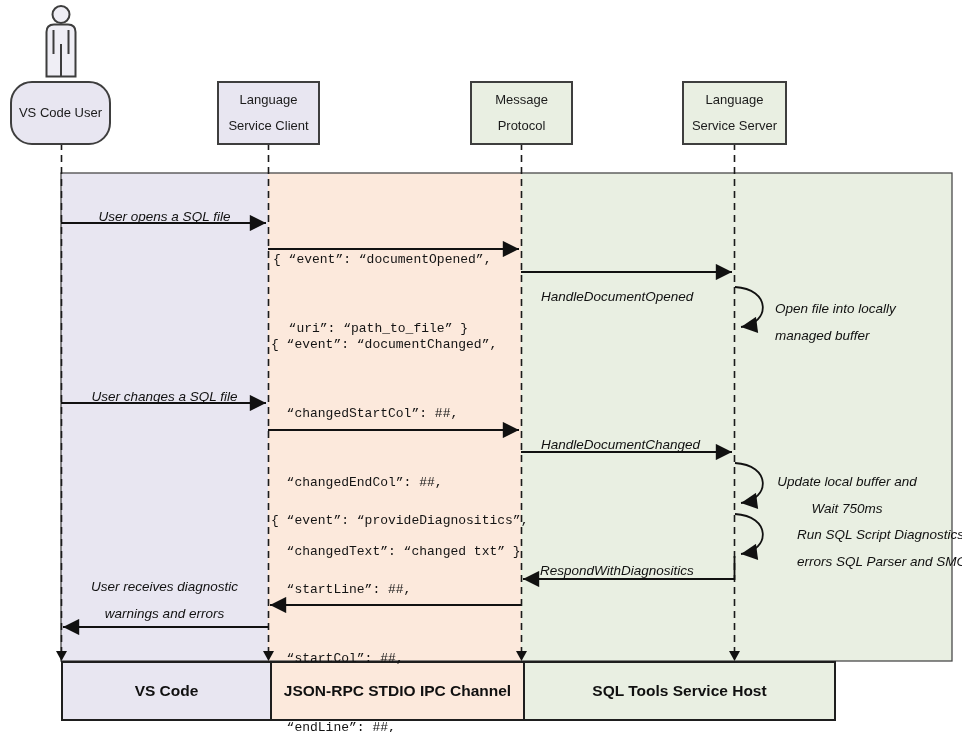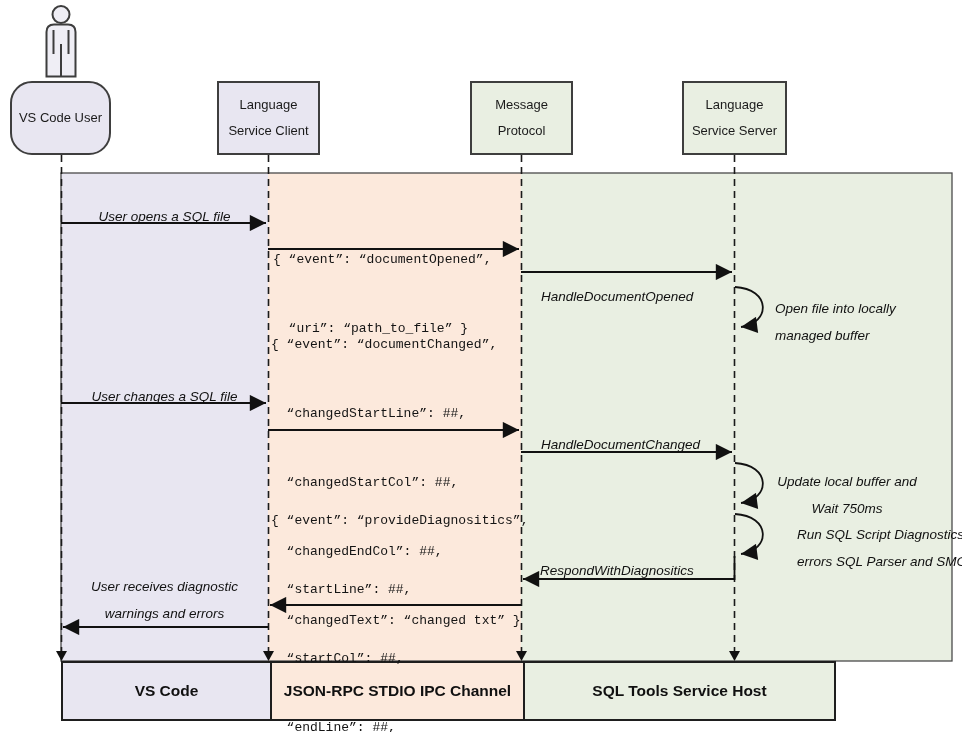--- a/index.html
+++ b/index.html
@@ -6,21 +6,21 @@
   html,body { background:#ffffff; }
   body { font-family:"Liberation Sans", sans-serif; }
   .stage { position:relative; width:962px; height:732px; background:#fff; overflow:hidden; }
 
   svg.layer { position:absolute; left:0; top:0; width:962px; height:732px; z-index:1; }
 
   .lane-vscode { fill:var(--lane-vscode,#e8e6f1); }
   .lane-ipc    { fill:var(--lane-ipc,#fce9dc); }
   .lane-host   { fill:var(--lane-host,#e9efe2); }
 
-  .actor-box { position:absolute; z-index:2; top:81px; height:74px;
+  .actor-box { position:absolute; z-index:2; top:81px; height:64px;
     border:2px solid #3e3e3e; display:flex; flex-direction:column;
     align-items:center; justify-content:center; text-align:center;
     font-size:13px; line-height:26px; color:#1b1b1b; }
   .actor-lav { background:var(--lane-vscode,#e8e6f1); }
   .actor-grn { background:var(--lane-host,#e9efe2); }
 
   .lbl { position:absolute; z-index:3; font-style:italic; font-size:13.5px;
     color:#111; line-height:27px; white-space:nowrap; }
   .lbl.center { text-align:center; white-space:normal; }
 
@@ -131,21 +131,20 @@
     <div>User receives diagnostic</div>
     <div>warnings and errors</div>
   </div>
 
   <div class="json" style="left:273px;top:202px;">
     <div>{ “event”: “documentOpened”,</div>
     <div>  “uri”: “path_to_file” }</div>
   </div>
   <div class="json" style="left:271px;top:287px;">
     <div>{ “event”: “documentChanged”,</div>
-    <div>  “changedStartLine”: ##,</div>
     <div>  “changedStartCol”: ##,</div>
     <div>  “changedEndCol”: ##,</div>
     <div>  “changedText”: “changed txt” }</div>
   </div>
   <div class="json" style="left:271px;top:463px;">
     <div>{ “event”: “provideDiagnositics”,</div>
     <div>  “startLine”: ##,</div>
     <div>  “startCol”: ##,</div>
     <div>  “endLine”: ##,</div>
     

